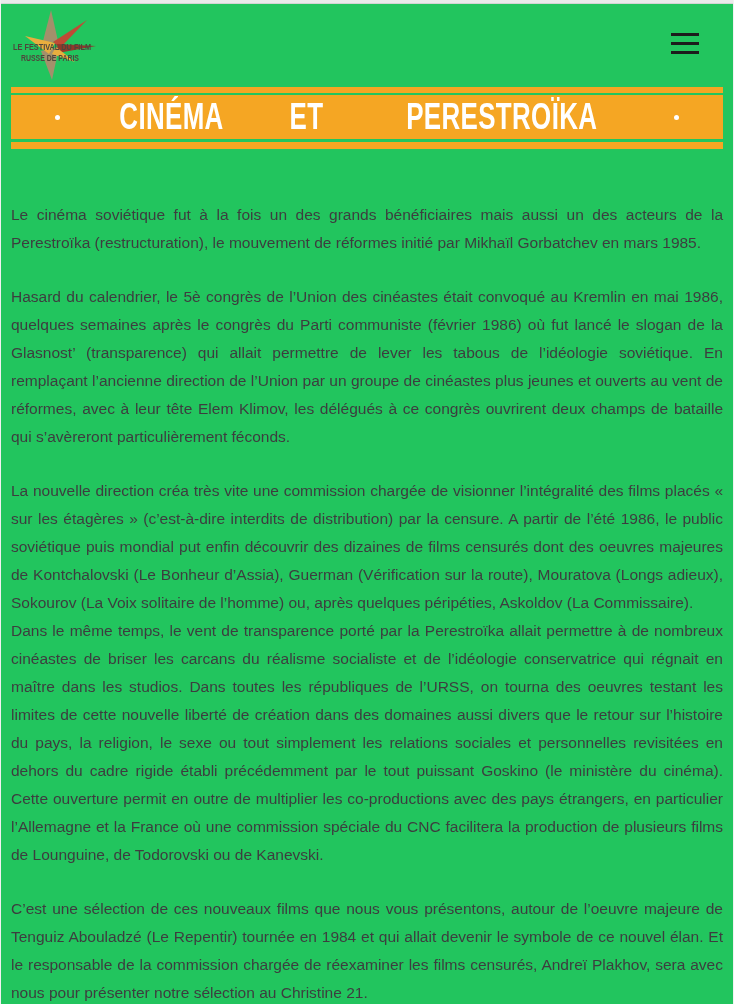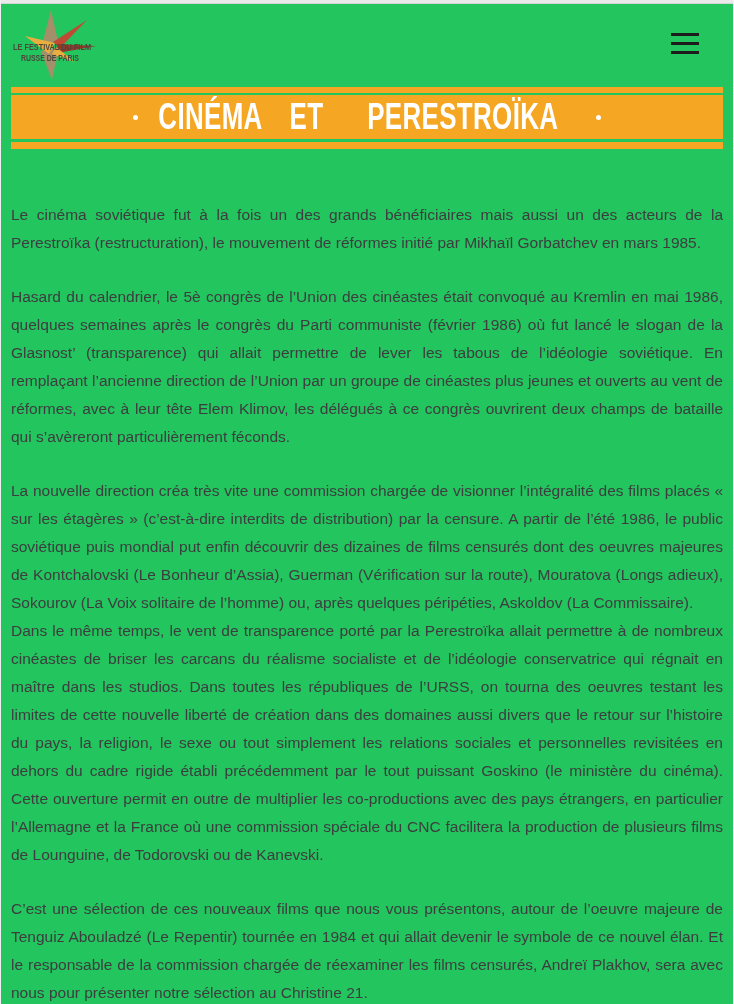--- a/index.html
+++ b/index.html
@@ -35,21 +35,21 @@
     width: 28px; height: 21px;
     display: flex; flex-direction: column; justify-content: space-between;
     background: transparent; border: 0; padding: 0; cursor: pointer;
   }
   .menu-btn .bar { display: block; width: 100%; height: 3px; background: var(--menu_icon); }
 
   .banner { margin: 0 10px; }
   .banner .strip { height: 6px; background: var(--orange); margin-bottom: 2px; }
   .banner .main {
     height: 44px; background: var(--orange);
-    display: flex; align-items: center; justify-content: center;
+    display: flex; align-items: center; justify-content: space-between;
     padding: 0 44px; margin-bottom: 3px;
   }
   .banner .strip-bottom { height: 7px; margin-bottom: 0; }
   .banner .word {
     color: #fff; font-weight: 700; font-size: 36px; line-height: 1;
     transform: scaleX(0.72); letter-spacing: 0.5px; white-space: nowrap;
   }
   .banner .dot { width: 5px; height: 5px; background: #fff; border-radius: 50%; flex: none; }
 
   .article { padding: 4px 10px 0; margin-top: 22px; }

